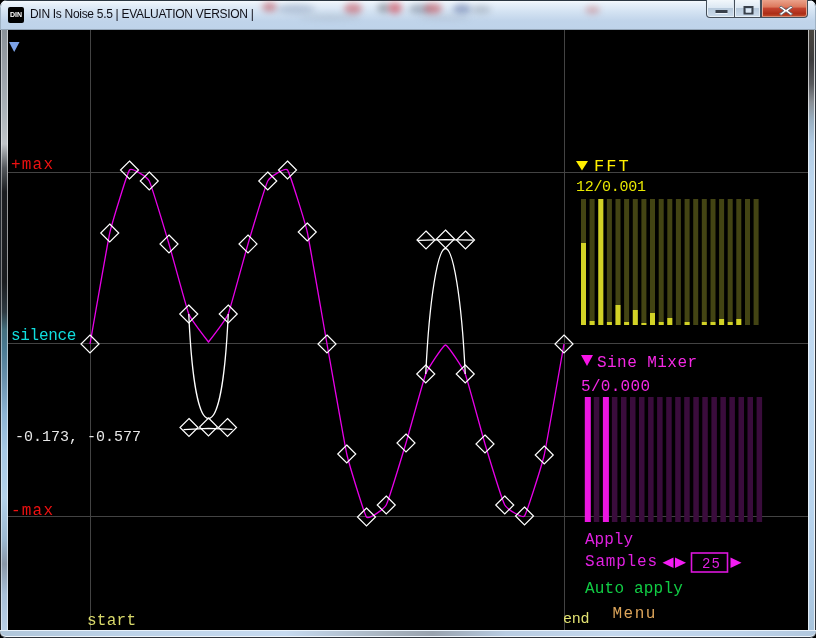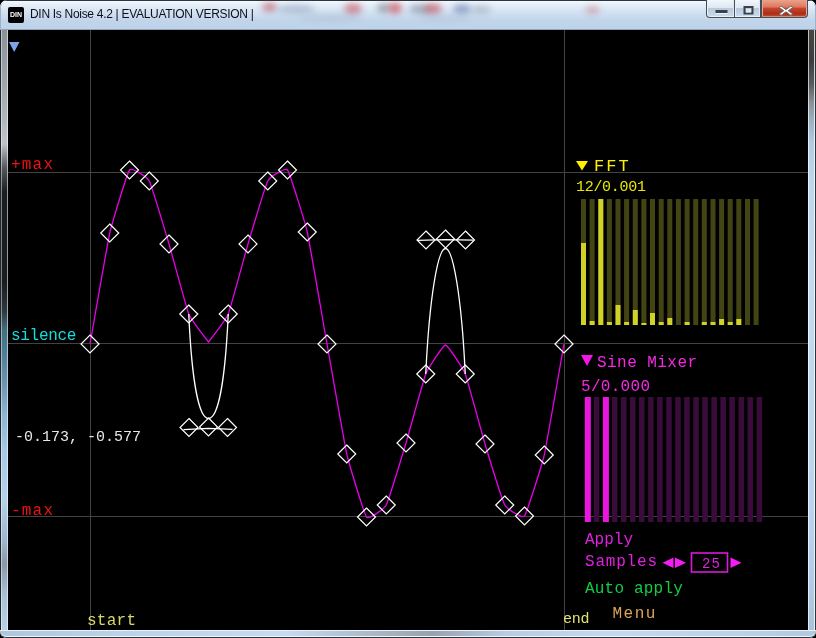--- a/index.html
+++ b/index.html
@@ -37,21 +37,21 @@
 <div class="blob" style="left:377px;top:3px;width:13px;height:10px;background:rgba(90,95,105,0.45);"></div>
 <div class="blob" style="left:388px;top:2px;width:14px;height:12px;background:rgba(205,45,60,0.55);"></div>
 <div class="blob" style="left:409px;top:4px;width:22px;height:10px;background:rgba(95,105,125,0.42);"></div>
 <div class="blob" style="left:424px;top:3px;width:18px;height:11px;background:rgba(190,50,60,0.5);"></div>
 <div class="blob" style="left:453px;top:4px;width:18px;height:10px;background:rgba(85,105,160,0.5);"></div>
 <div class="blob" style="left:471px;top:5px;width:20px;height:9px;background:rgba(130,140,155,0.38);"></div>
 <div class="blob" style="left:585px;top:6px;width:15px;height:8px;background:rgba(190,60,60,0.32);"></div>
 <div class="blob" style="left:300px;top:14px;width:60px;height:6px;background:rgba(140,150,165,0.25);"></div>
 <div class="blob" style="left:420px;top:15px;width:50px;height:5px;background:rgba(140,150,165,0.22);"></div>
 <div id="icon">DIN</div>
-<div id="title">DIN Is Noise 4.2 | EVALUATION VERSION |</div>
+<div id="title">DIN Is Noise 5.5 | EVALUATION VERSION |</div>
 <div id="buttons">
 <div class="btn" id="bmin"><svg width="27" height="17">
             <rect x="8.5" y="10" width="12" height="3" fill="#39414b"></rect>
             <rect x="8.5" y="13" width="12" height="1" fill="#eaf3fb"></rect>
           </svg></div>
 <div class="btn" id="bmax"><svg width="26" height="17">
             <rect x="9.5" y="7" width="8" height="6.5" fill="none" stroke="#39414b" stroke-width="2"></rect>
             <rect x="11" y="9" width="5" height="3.5" fill="#dce8f4"></rect>
           </svg></div>
 <div class="btn" id="bclose"><svg width="45" height="17">

